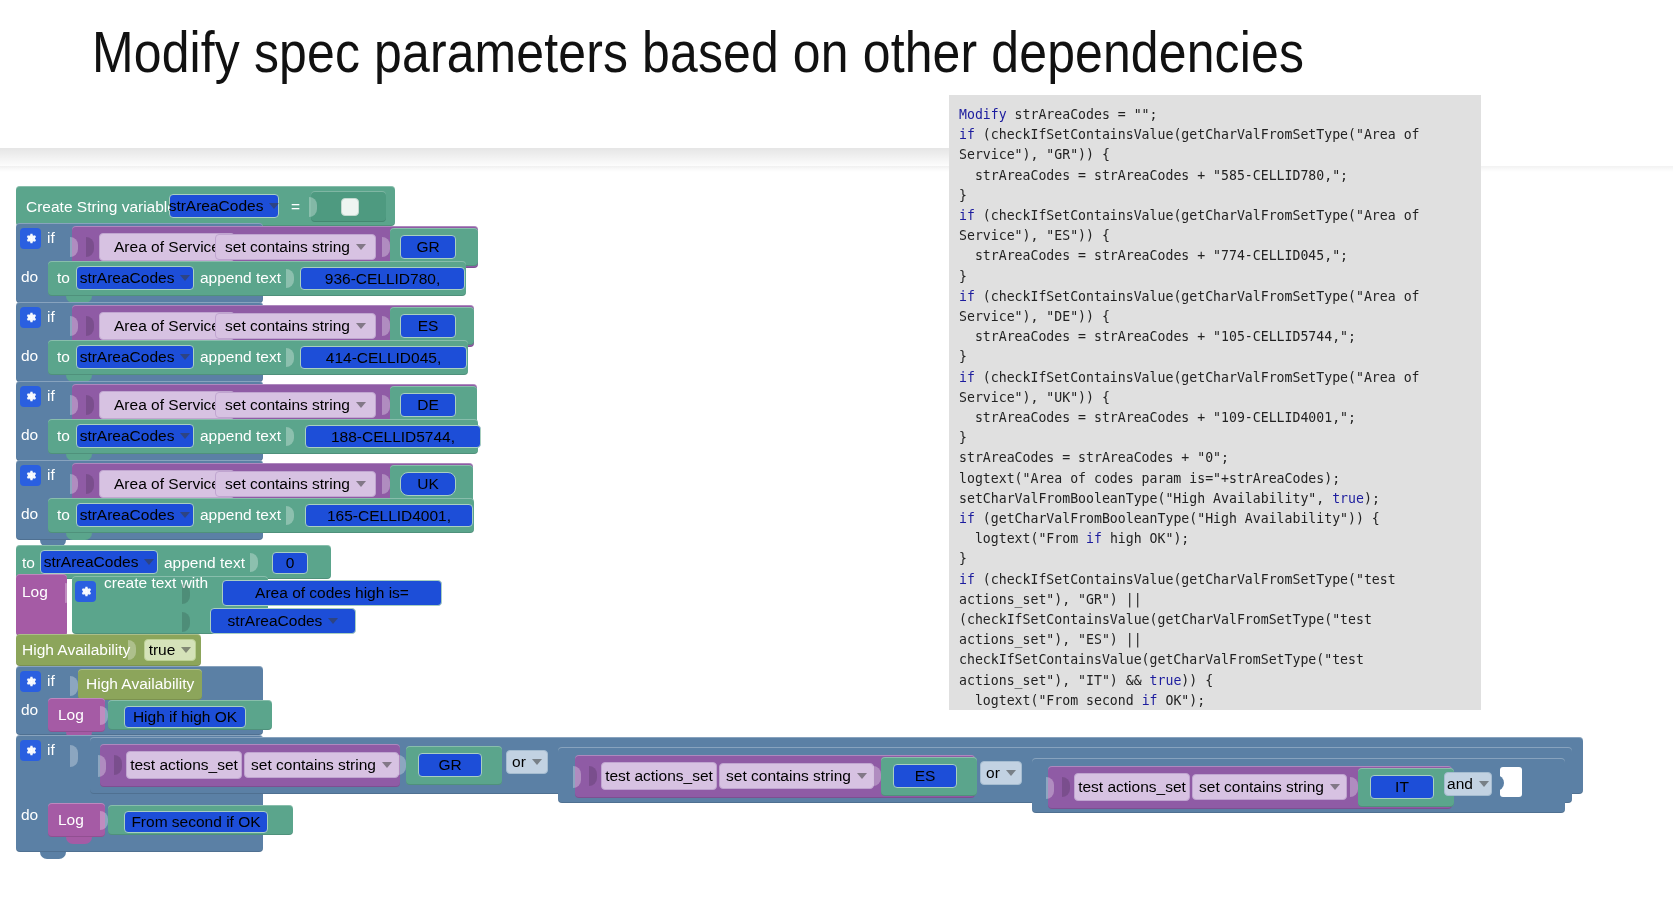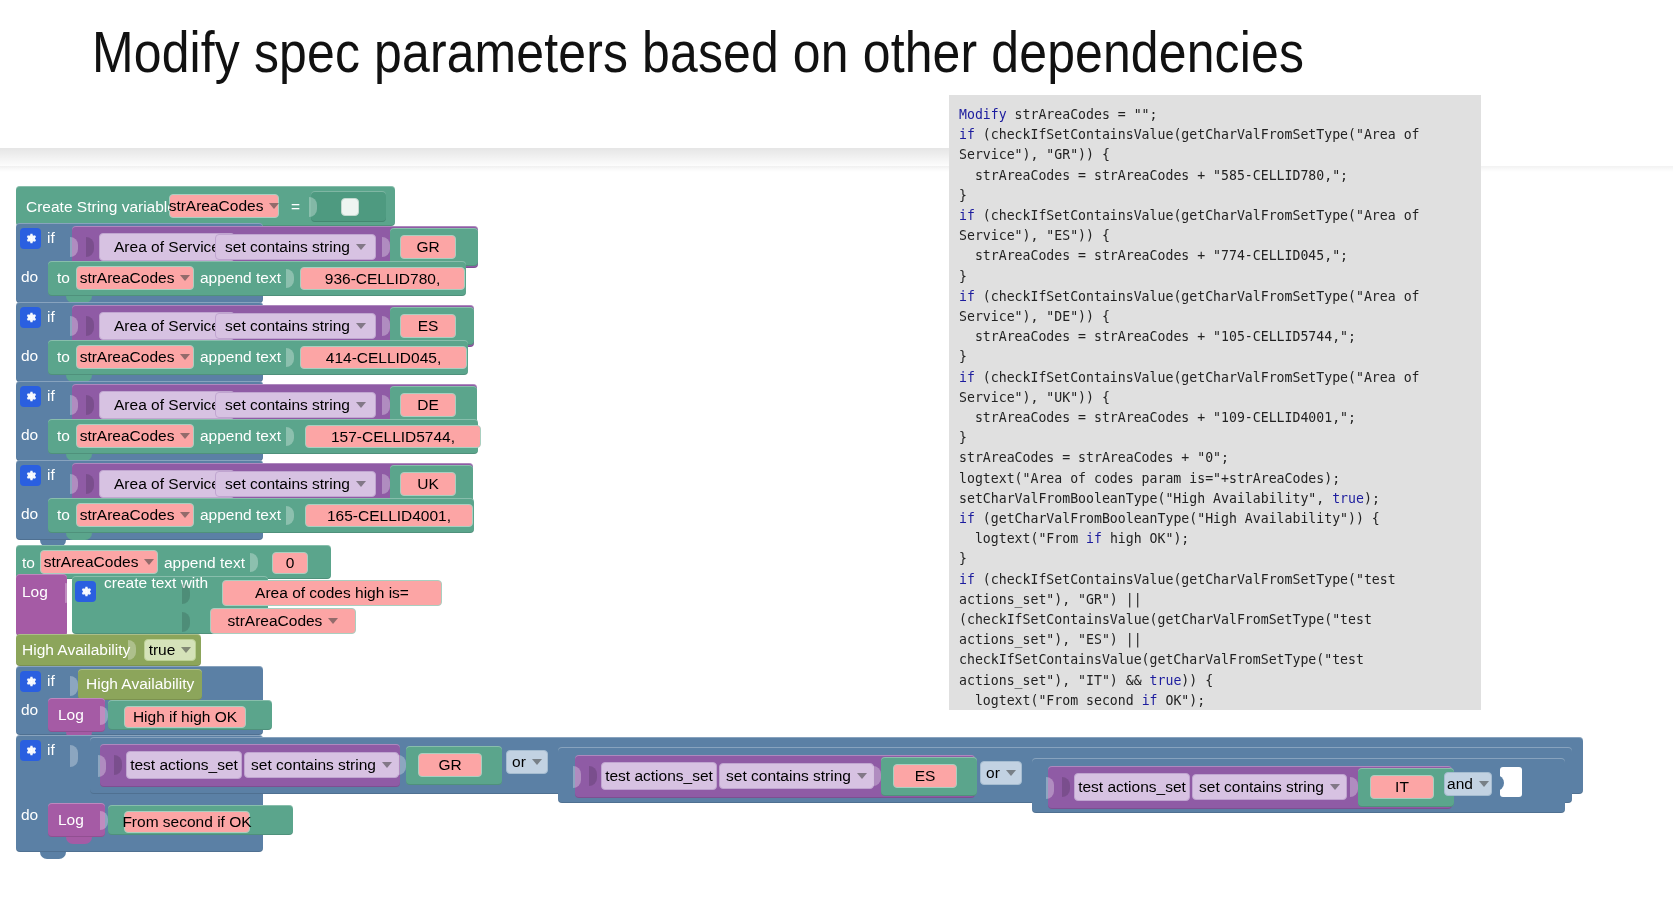--- a/index.html
+++ b/index.html
@@ -68,21 +68,21 @@
     position:absolute;color:#fff;font-size:15.5px;
     white-space:nowrap;line-height:1;
   }
 
   
   .field{
     position:absolute;display:flex;align-items:center;justify-content:center;
     border-radius:4px;font-size:15.5px;color:#000;white-space:nowrap;
     box-sizing:border-box;padding:0 7px;
   }
-  .f-teal{background:#fca5a5;border:1px solid #a9cfc0;}
+  .f-teal{background:#1d4ed8;border:1px solid #a9cfc0;}
   .f-purple{background:#d7c2e2;border:1px solid #c0a5d0;}
   .f-olive{background:#d5e2b9;border:1px solid #bcd094;}
   .f-steel{background:#c2d2e2;border:1px solid #a5bcd0;}
   .f-white{background:#eef5f1;border:1px solid #c3d9cf;}
 
   
   .tri{
     width:0;height:0;margin-left:6px;
     border-left:5px solid transparent;border-right:5px solid transparent;
     border-top:6px solid rgba(60,60,60,.55);
@@ -242,21 +242,21 @@
     <div class="blk body c-teal" style="left: 48px; top: 251px; width: 430px; height: 35px;"></div>
     <div class="blk" style="left: 66px; top: 286px; width: 26px; height: 7px; background: rgb(91, 165, 140); border-radius: 0px 0px 7px 7px;"></div>
     <div class="lbl" style="left: 57px; top: 260px;">to</div>
     <div class="field f-teal" style="left: 76px; top: 256px; width: 118px; height: 24px;">
       <span>strAreaCodes</span>
       <div class="tri"></div>
     </div>
     <div class="lbl" style="left: 200px; top: 260px;">append text</div>
     <div class="blk" style="left: 286px; top: 259px; width: 8px; height: 19px; border-radius: 0px 8px 8px 0px; background: rgba(255, 255, 255, 0.3);"></div>
     <div class="field f-teal" style="left: 305px; top: 257px; width: 176px; height: 23px;">
-      <span>157-CELLID5744,</span>
+      <span>188-CELLID5744,</span>
     </div>
     <div class="blk body c-steel" style="left: 16px; top: 292px; width: 247px; height: 80px;"></div>
     <div class="blk" style="left: 40px; top: 372px; width: 26px; height: 7px; background: rgb(91, 128, 165); border-radius: 0px 0px 7px 7px;"></div>
     <div class="gear" style="left: 20px; top: 297px;">
       <svg width="13" height="13" viewBox="0 0 24 24" fill="#fff">
         <path d="M12 8.5a3.5 3.5 0 1 0 0 7 3.5 3.5 0 0 0 0-7zm0 5.2a1.7 1.7 0 1 1 0-3.4 1.7 1.7 0 0 1 0 3.4z"></path>
         <path d="M20.3 13.1c.05-.36.08-.72.08-1.1s-.03-.74-.08-1.1l2-1.5-2-3.46-2.35.95a6.9 6.9 0 0 0-1.9-1.1L15.7 3.3h-3.9L11.45 5.8a6.9 6.9 0 0 0-1.9 1.1L7.2 5.95l-2 3.46 2 1.5c-.05.36-.08.72-.08 1.1s.03.74.08 1.1l-2 1.5 2 3.46 2.35-.95c.57.46 1.21.84 1.9 1.1l.35 2.5h3.9l.35-2.5a6.9 6.9 0 0 0 1.9-1.1l2.35.95 2-3.46-2-1.5z" opacity=".95"></path>
       </svg>
     </div>
     <div class="lbl" style="left: 47px; top: 299px;">if</div>
@@ -266,21 +266,21 @@
     <div class="blk" style="left: 86px; top: 306px; width: 8px; height: 20px; border-radius: 0px 8px 8px 0px; background: rgba(0, 0, 0, 0.14);"></div>
     <div class="field f-purple" style="left: 99px; top: 302px; width: 136px; height: 28px;">
       <span>Area of Service</span>
     </div>
     <div class="field f-purple" style="left: 215px; top: 303px; width: 161px; height: 26px;">
       <span>set contains string</span>
       <div class="tri"></div>
     </div>
     <div class="blk" style="left: 382px; top: 306px; width: 8px; height: 20px; border-radius: 0px 8px 8px 0px; background: rgba(255, 255, 255, 0.3);"></div>
     <div class="blk body c-teal" style="left: 390px; top: 297px; width: 83px; height: 38px;"></div>
-    <div class="field f-teal" style="left: 400px; top: 304px; width: 56px; height: 24px;">
+    <div class="field f-teal" style="left: 400px; top: 304px; width: 56px; height: 24px; border-radius: 8px;">
       <span>UK</span>
     </div>
     <div class="blk body c-teal" style="left: 48px; top: 330px; width: 426px; height: 35px;"></div>
     <div class="blk" style="left: 66px; top: 365px; width: 26px; height: 7px; background: rgb(91, 165, 140); border-radius: 0px 0px 7px 7px;"></div>
     <div class="lbl" style="left: 57px; top: 339px;">to</div>
     <div class="field f-teal" style="left: 76px; top: 335px; width: 118px; height: 24px;">
       <span>strAreaCodes</span>
       <div class="tri"></div>
     </div>
     <div class="lbl" style="left: 200px; top: 339px;">append text</div>
@@ -421,16 +421,16 @@
       <span>and</span>
       <div class="tri"></div>
     </div>
     <div class="blk" style="left: 1500px; top: 599px; width: 22px; height: 30px; background: rgb(255, 255, 255); border-radius: 3px;"></div>
     <div class="blk" style="left: 1496px; top: 607px; width: 8px; height: 16px; background: rgb(91, 128, 165); border-radius: 0px 8px 8px 0px;"></div>
     <div class="blk body c-orchid" style="left: 48px; top: 635px; width: 57px; height: 34px;"></div>
     <div class="blk" style="left: 66px; top: 669px; width: 26px; height: 7px; background: rgb(165, 91, 165); border-radius: 0px 0px 7px 7px;"></div>
     <div class="lbl" style="left: 58px; top: 644px;">Log</div>
     <div class="blk" style="left: 100px; top: 643px; width: 8px; height: 19px; border-radius: 0px 8px 8px 0px; background: rgba(255, 255, 255, 0.3);"></div>
     <div class="blk body c-teal" style="left: 108px; top: 637px; width: 185px; height: 30px;"></div>
-    <div class="field f-teal" style="left: 124px; top: 643px; width: 126px; height: 22px;">
+    <div class="field f-teal" style="left: 124px; top: 643px; width: 144px; height: 22px;">
       <span>From second if OK</span>
     </div>
   </div>
 
 </body></html>

